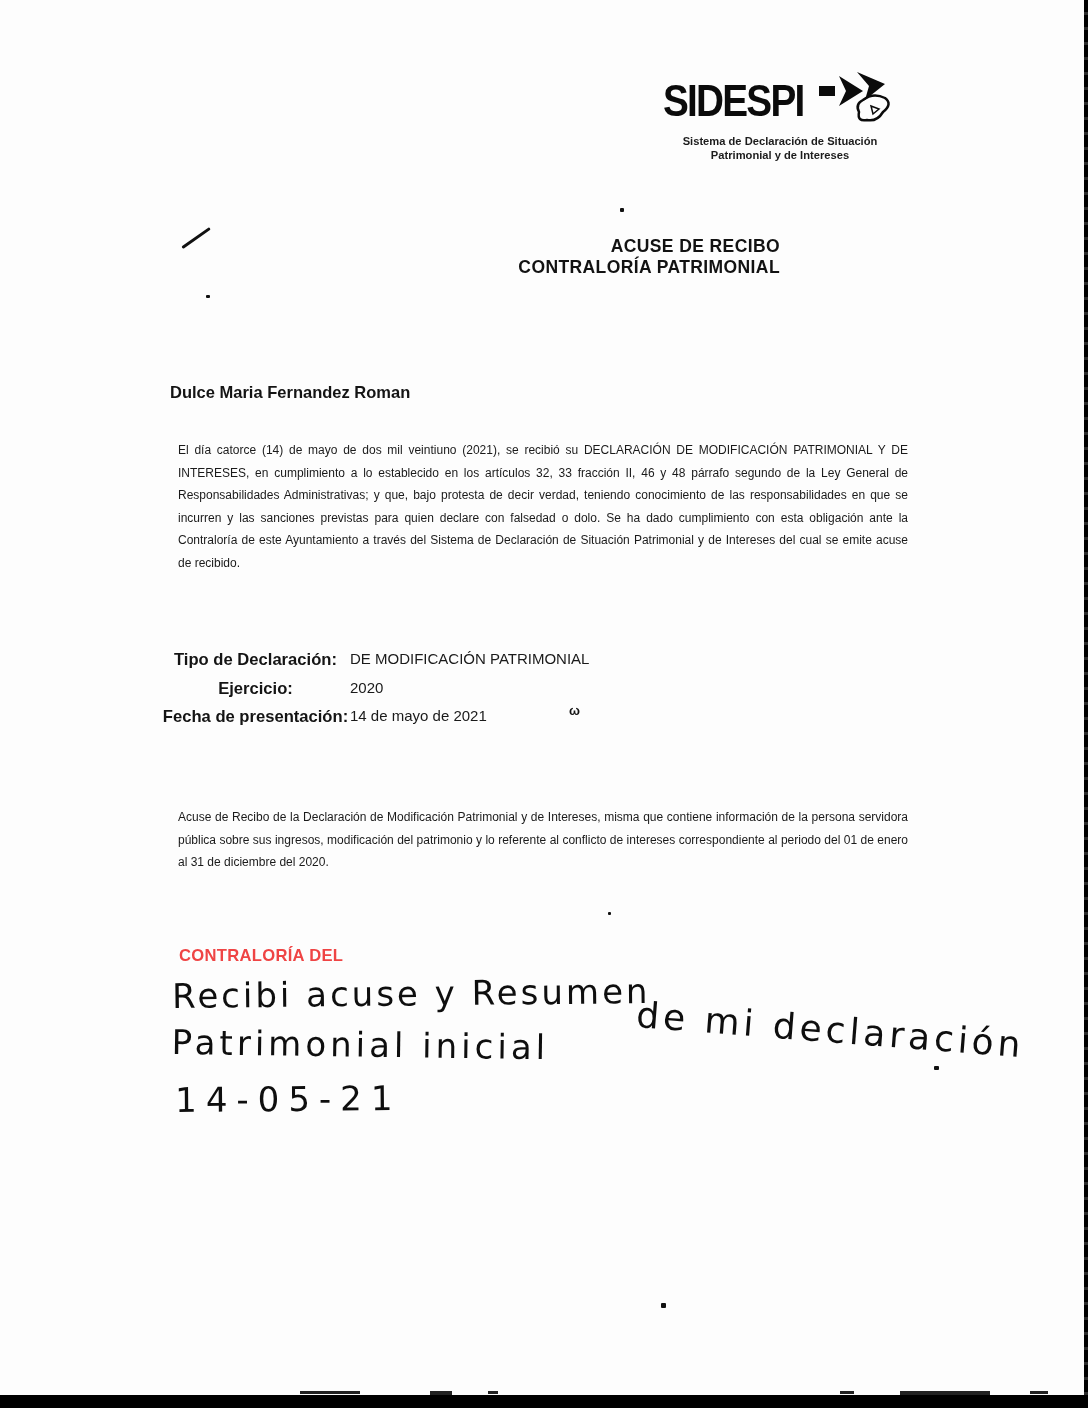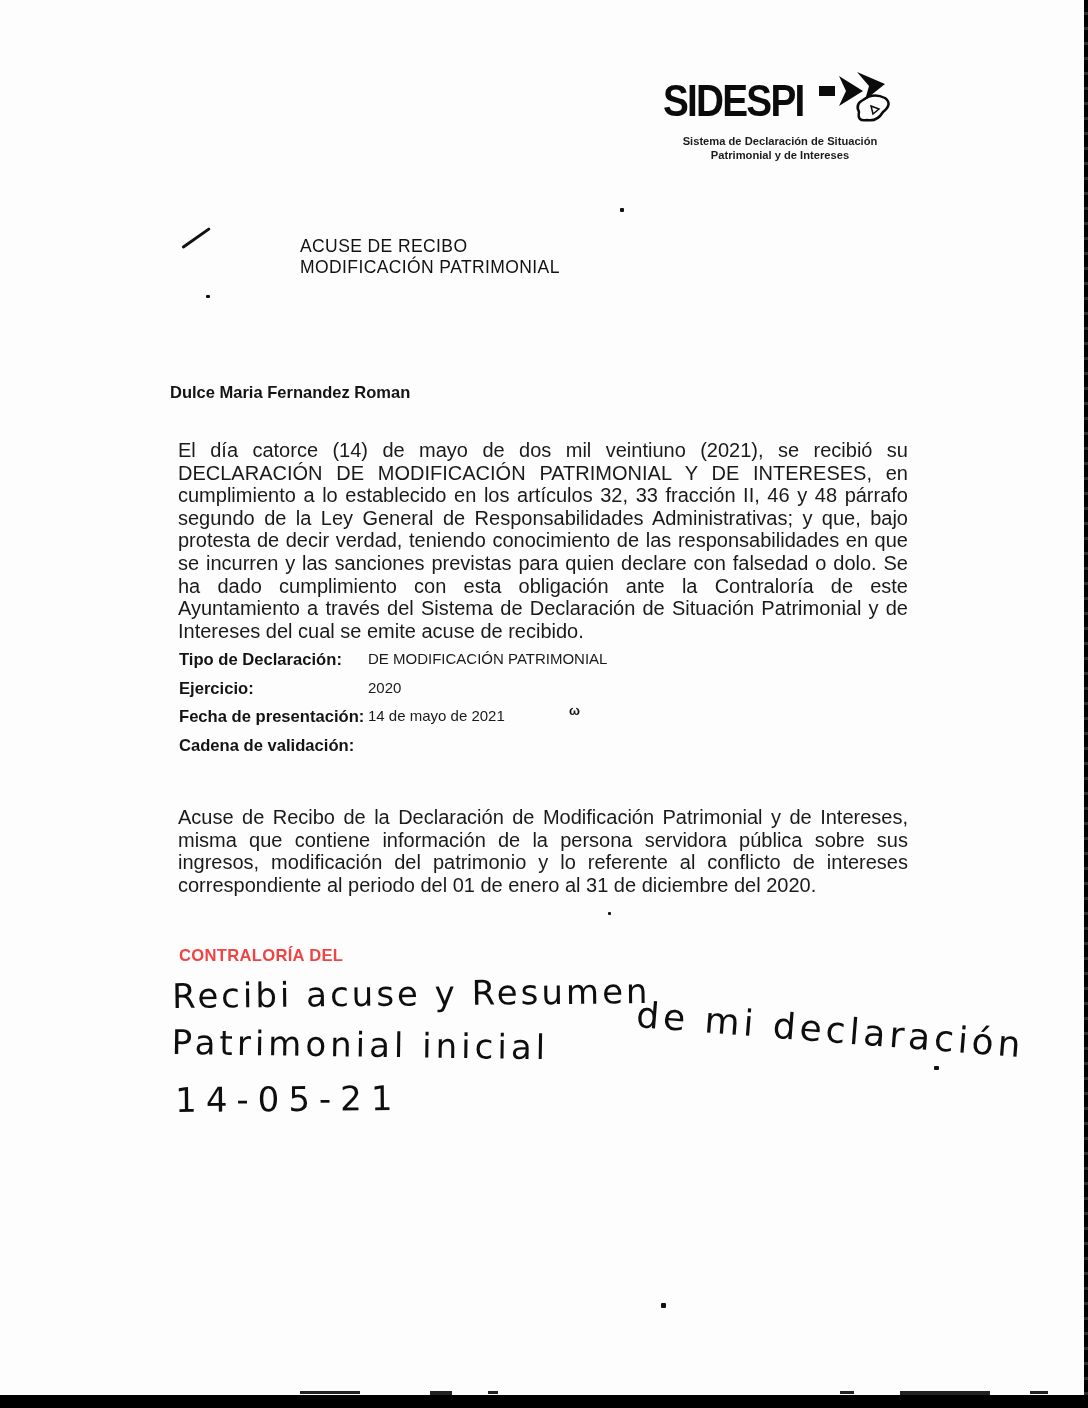--- a/index.html
+++ b/index.html
@@ -18,38 +18,38 @@
     font-weight:bold;font-size:44px;letter-spacing:-2px;color:#0b0b0b;
     transform:scaleX(0.88);transform-origin:left center;white-space:nowrap;
     font-family:"Liberation Sans", sans-serif;
   }
   .logo-sub{
     margin-top:2px;font-weight:bold;font-size:11.5px;line-height:14px;color:#1c1c1c;
     transform:scaleX(0.97);
   }
   
   .doc-title{
-    position:absolute;left:300px;top:236px;width:480px;text-align:left;
-    font-size:17.5px;line-height:21px;letter-spacing:0.4px;color:#121212;
+    position:absolute;left:300px;top:236px;width:480px;text-align:right;
+    font-size:17.5px;line-height:21px;letter-spacing:0.4px;color:#121212;font-weight:bold;
   }
   
   .recipient{
     position:absolute;left:170px;top:383px;
     font-weight:bold;font-size:16.5px;color:#141414;
   }
   
   .para{
     position:absolute;left:178px;width:730px;
-    font-size:20px;line-height:22.6px;
+    font-size:12px;line-height:22.6px;
     text-align:justify;color:#1a1a1a;
   }
   .para-1{top:439px;}
   .para-2{top:806px;}
   
-  .details{position:absolute;left:179px;top:650px;width:640px;}
+  .details{position:absolute;left:161px;top:650px;width:640px;text-align:center;}
   .detail-row{display:flex;height:28.5px;align-items:flex-start;}
   .detail-label{font-weight:bold;font-size:16.6px;width:189px;flex:none;color:#141414;}
   .detail-value{font-size:15px;color:#1a1a1a;}
   
   .contraloria{
     position:absolute;left:179px;top:946px;
     font-weight:bold;font-size:16.6px;letter-spacing:0.3px;color:#ef4444;
   }
   
   .hand{
@@ -94,21 +94,21 @@
       </span>
     </div>
     <div class="logo-sub">
       <div>Sistema de Declaración de Situación</div>
       <div>Patrimonial y de Intereses</div>
     </div>
   </div>
 
   <div class="doc-title">
     <div>ACUSE DE RECIBO</div>
-    <div>MODIFICACIÓN PATRIMONIAL</div>
+    <div>CONTRALORÍA PATRIMONIAL</div>
   </div>
 
   <div class="pen-slash"></div>
   <div class="dot" style="left:206px;top:295px;width:4px;height:3px;"></div>
   <div class="dot" style="left:620px;top:208px;width:4px;height:4px;"></div>
 
   <div class="recipient">Dulce Maria Fernandez Roman</div>
 
   <div class="para para-1">El día catorce (14) de mayo de dos mil veintiuno (2021), se recibió su DECLARACIÓN DE MODIFICACIÓN PATRIMONIAL Y DE INTERESES, en cumplimiento a lo establecido en los artículos 32, 33 fracción II, 46 y 48 párrafo segundo de la Ley General de Responsabilidades Administrativas; y que, bajo protesta de decir verdad, teniendo conocimiento de las responsabilidades en que se incurren y las sanciones previstas para quien declare con falsedad o dolo. Se ha dado cumplimiento con esta obligación ante la Contraloría de este Ayuntamiento a través del Sistema de Declaración de Situación Patrimonial y de Intereses del cual se emite acuse de recibido.</div>
 
@@ -117,24 +117,20 @@
       <span class="detail-label">Tipo de Declaración:</span>
       <span class="detail-value">DE MODIFICACIÓN PATRIMONIAL</span>
     </div>
     <div class="detail-row">
       <span class="detail-label">Ejercicio:</span>
       <span class="detail-value">2020</span>
     </div>
     <div class="detail-row">
       <span class="detail-label">Fecha de presentación:</span>
       <span class="detail-value">14 de mayo de 2021</span>
-    </div>
-    <div class="detail-row">
-      <span class="detail-label">Cadena de validación:</span>
-      <span class="detail-value"></span>
     </div>
   </div>
 
   <div class="squiggle">ω</div>
 
   <div class="para para-2">Acuse de Recibo de la Declaración de Modificación Patrimonial y de Intereses, misma que contiene información de la persona servidora pública sobre sus ingresos, modificación del patrimonio y lo referente al conflicto de intereses correspondiente al periodo del 01 de enero al 31 de diciembre del 2020.</div>
 
   <div class="dot" style="left:608px;top:912px;width:3px;height:3px;"></div>
 
   <div class="contraloria">CONTRALORÍA DEL</div>

